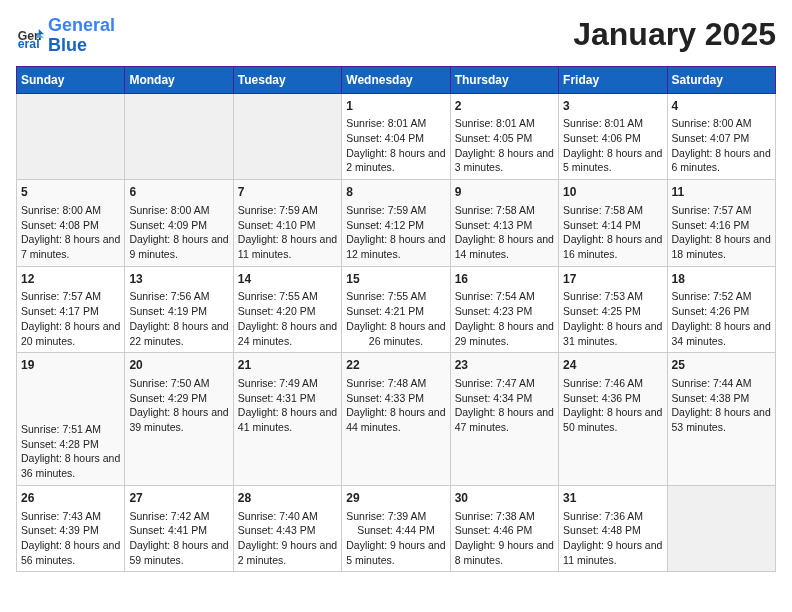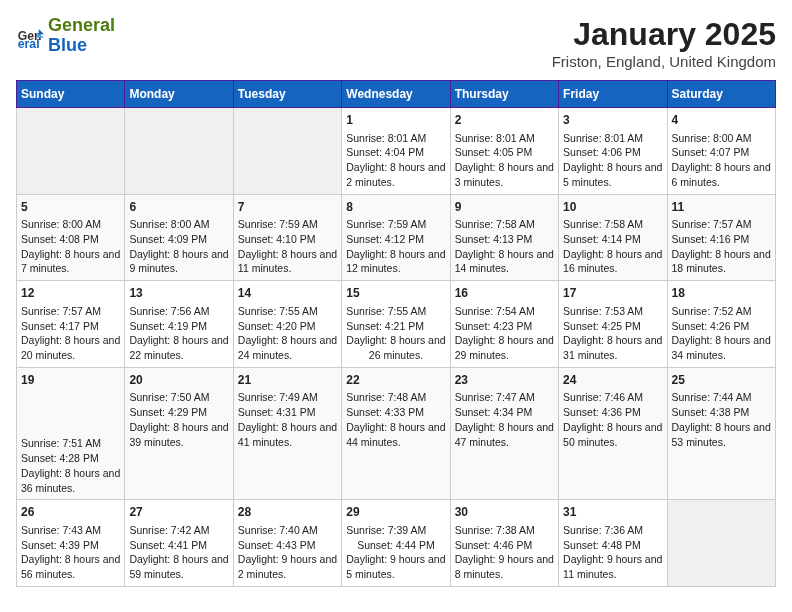--- a/index.html
+++ b/index.html
@@ -19,21 +19,21 @@
     .logo {
       display: flex;
       align-items: center;
       gap: 4px;
     }
     .logo-text {
       font-size: 18px;
       font-weight: bold;
       line-height: 1.1;
     }
-    .logo-general { color: #4d7c0f; }
+    .logo-general { color: #3b82f6; }
     .logo-blue { color: #1565c0; }
     .logo-icon {
       width: 28px;
       height: 28px;
     }
     .title-area {
       text-align: right;
     }
     .cal-title {
       font-size: 32px;
@@ -98,21 +98,20 @@
     </svg>
     <div>
       <div class="logo-text">
         <span class="logo-general">General</span><br>
         <span class="logo-blue">Blue</span>
       </div>
     </div>
   </div>
   <div class="title-area">
     <div class="cal-title">January 2025</div>
-    <div class="cal-subtitle">Friston, England, United Kingdom</div>
   </div>
 </div>
 
 <table>
   <thead>
     <tr>
     <th>Sunday</th>
         <th>Monday</th>
         <th>Tuesday</th>
         <th>Wednesday</th>

